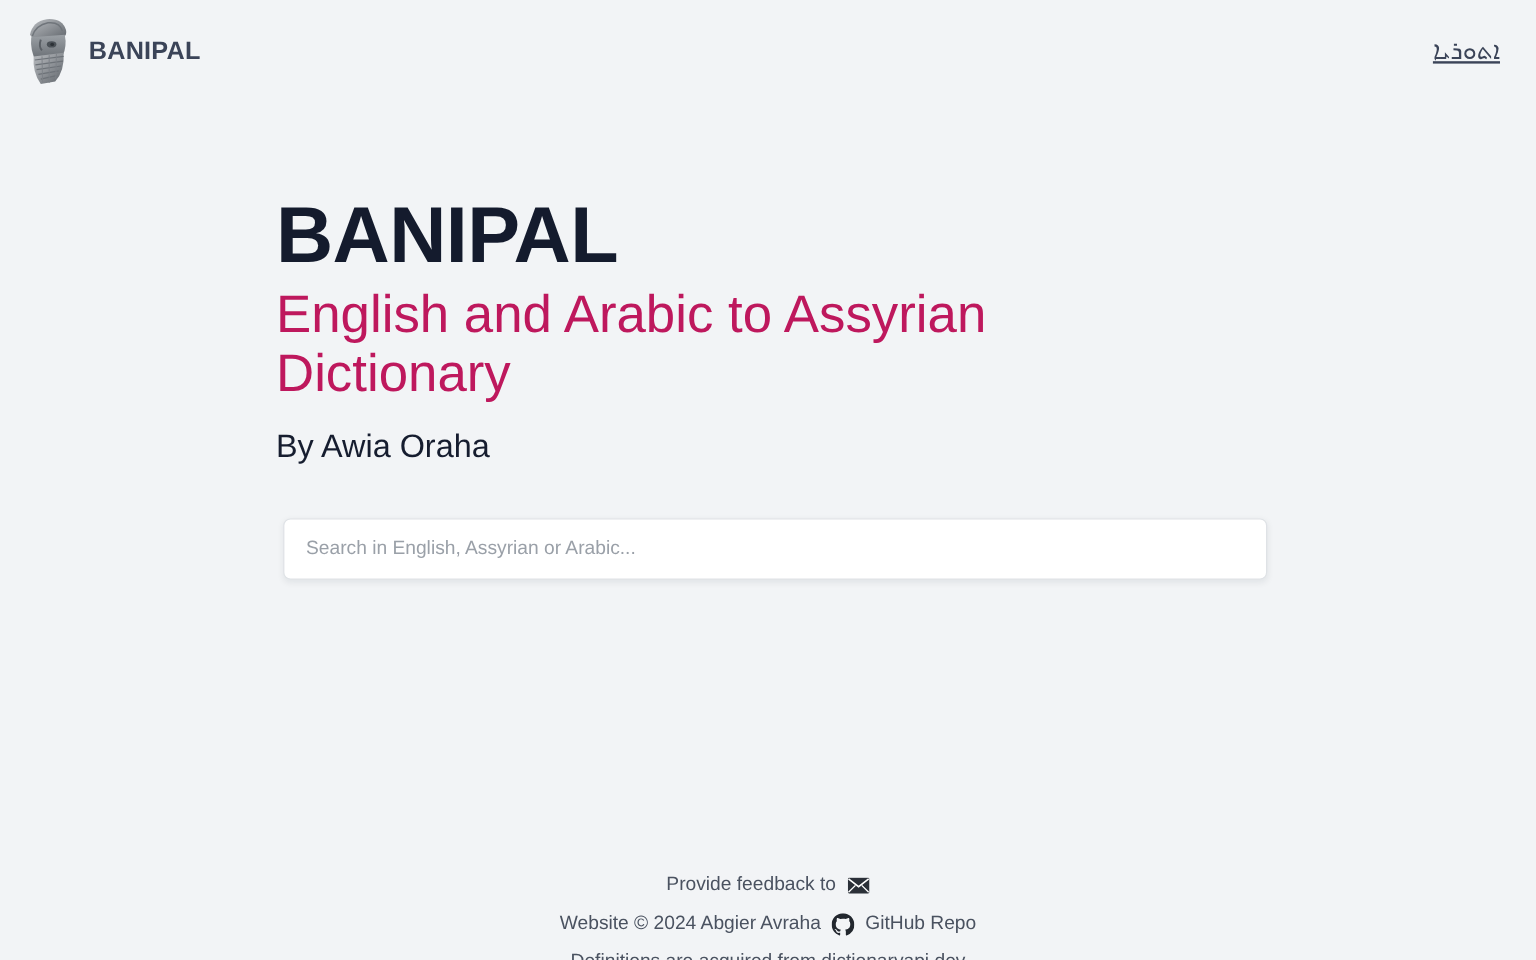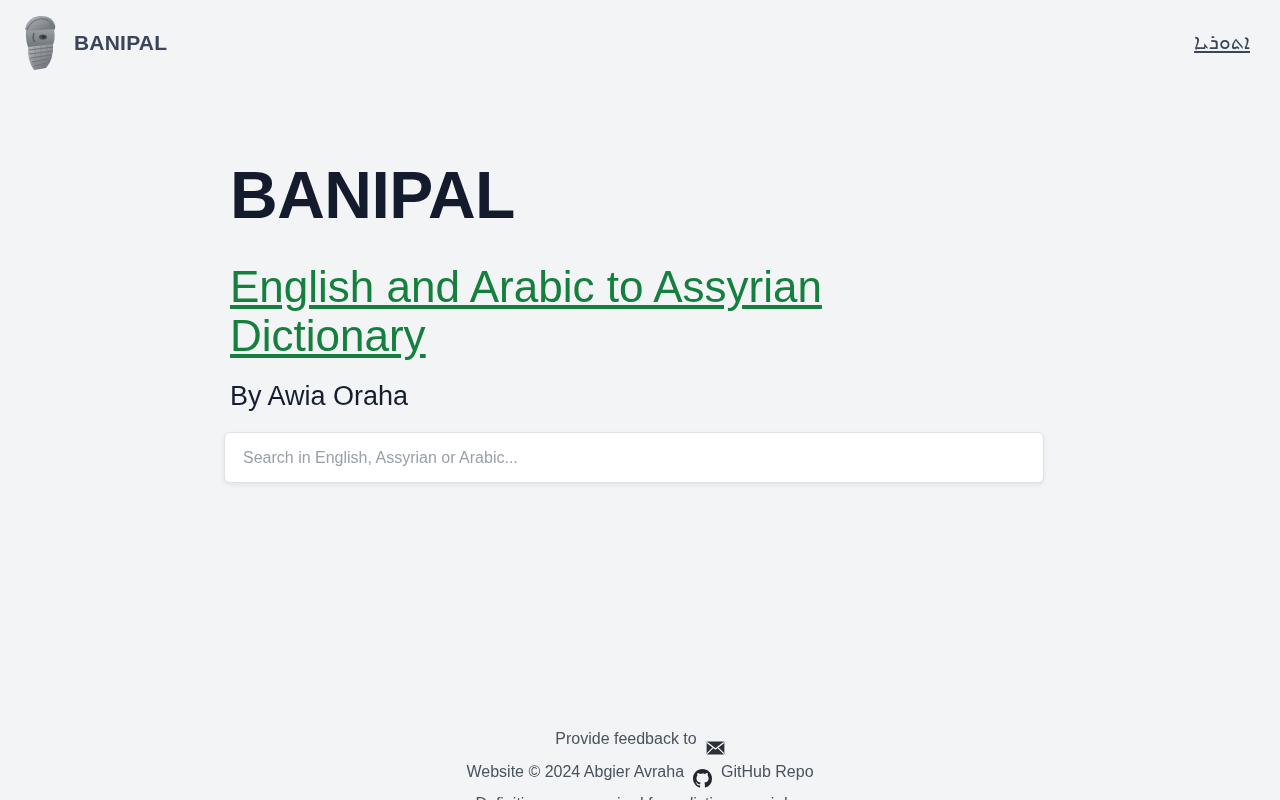--- a/index.html
+++ b/index.html
@@ -70,40 +70,39 @@
   }
   .hero-title {
     margin: 0;
     font-size: 66px;
     font-weight: bold;
     line-height: 1.08;
     color: #141b2d;
     letter-spacing: -0.5px;
   }
   .hero-subtitle {
-    margin: 32px 0 0 0;
+    margin: 8px 0 0 0;
     font-size: 44px;
     font-weight: normal;
     line-height: 1.1;
-    color: #15803d;
+    color: #be185d;
     max-width: 660px;
-    text-decoration: underline;
   }
   .hero-author {
     margin: 22px 0 16px 0;
     font-size: 27px;
     font-weight: normal;
     line-height: 1.1;
     color: #161d2f;
   }
 
   
   .search-wrap {
     position: absolute;
-    left: 224px;
+    left: 236px;
     top: 432px;
     width: 820px;
   }
   .search-input {
     width: 820px;
     height: 51px;
     background: #ffffff;
     border: 1px solid #dfe2e6;
     border-radius: 6px;
     box-shadow: 0 2px 5px rgba(20,27,45,0.07);
@@ -128,21 +127,21 @@
     color: #4a5260;
     font-size: 16px;
     line-height: 32px;
   }
   .footer-line {
     display: block;
     white-space: nowrap;
   }
   .footer-inline {
     display: inline-flex;
-    align-items: flex-end;
+    align-items: center;
     gap: 9px;
     vertical-align: middle;
   }
   .footer a,
   .footer .maillink,
   .footer .repolink {
     color: #4a5260;
     text-decoration: none;
   }
   .mail-icon {

